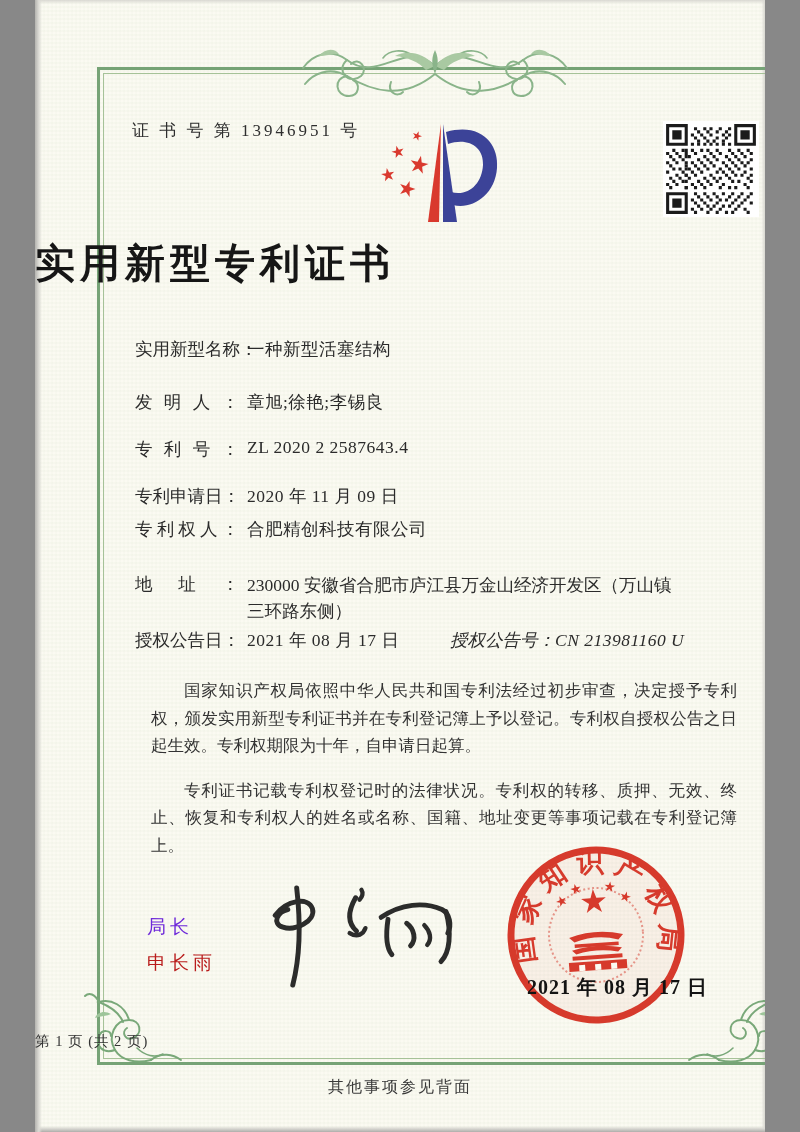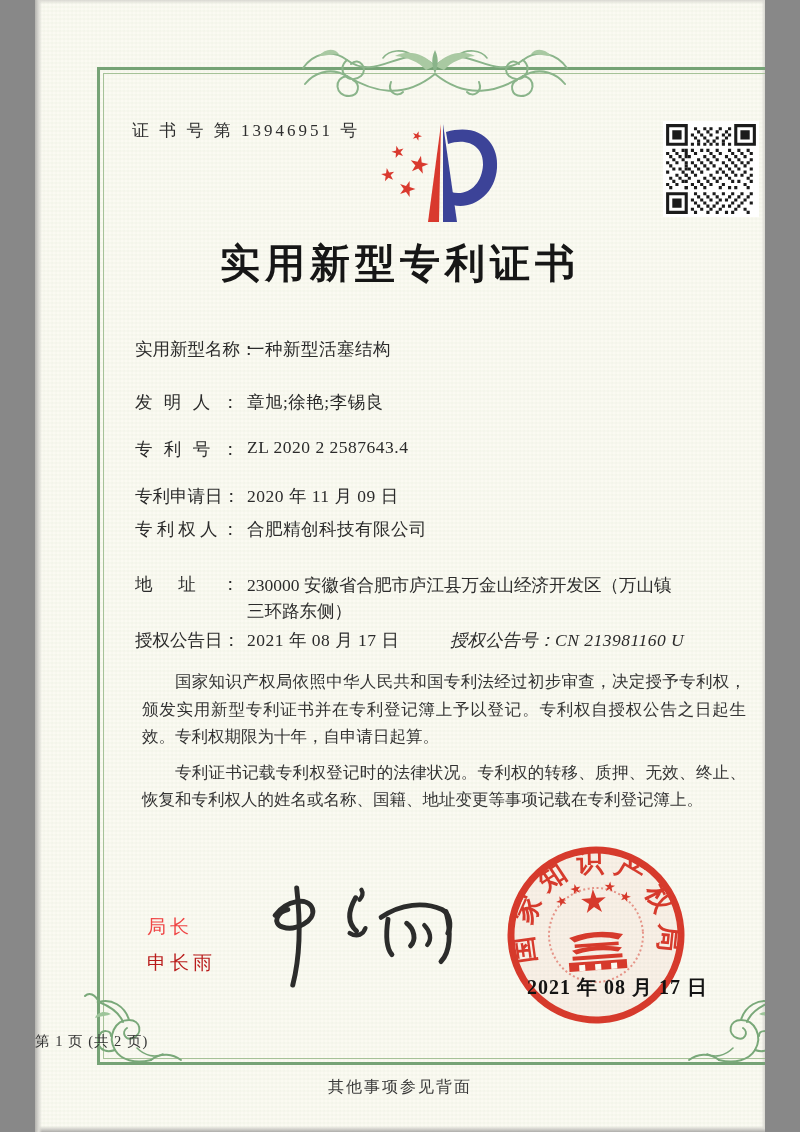--- a/index.html
+++ b/index.html
@@ -30,37 +30,37 @@
   .frame-inner{position:absolute;inset:3px;border:1px solid #a6c298;}
   .orn{position:absolute;pointer-events:none;}
   .orn-top{left:260px;top:26px;width:280px;height:84px;}
   .orn-bl{left:46px;top:990px;width:104px;height:80px;}
   .orn-br{left:650px;top:990px;width:104px;height:80px;}
   
   .cert-no{position:absolute;left:97px;top:119px;font-size:17px;letter-spacing:3px;color:#2e2e2e;}
   .logo{position:absolute;left:336px;top:110px;width:142px;height:128px;}
   .qr{position:absolute;left:628px;top:121px;width:96px;height:96px;background:#fff;}
   .qr svg{width:100%;height:100%;display:block;}
-  .title{position:absolute;left:0;right:0;top:236px;text-align:center;
+  .title{position:absolute;left:0;right:0;top:236px;text-align:left;
     font-size:40px;font-weight:700;letter-spacing:5px;color:#161616;}
   
   .row{position:absolute;left:100px;font-size:17.5px;color:#2b2b2b;white-space:nowrap;}
   .flabel{display:inline-block;width:104px;margin-right:8px;
     text-align:justify;text-align-last:justify;vertical-align:top;}
   .fvalue{letter-spacing:.5px;}
   .r0{top:337px}.r1{top:390px}.r2{top:437px}.r3{top:484px}.r4{top:517px}
   .r-addr{top:572px}.r-grant{top:628px}
   .addr-val{display:inline-block;vertical-align:top;line-height:26px;white-space:normal;width:470px;}
   .grant2{position:absolute;left:315px;top:0;font-style:italic;}
   
   .paras{position:absolute;left:99px;top:660px;width:620px;}
-  .paras p{margin:8px;text-indent:2em;font-size:16.5px;line-height:27.5px;
+  .paras p{margin:17px;text-indent:2em;font-size:16.5px;line-height:27.5px;
     text-align:justify;color:#333;}
   
-  .sig-title{position:absolute;left:112px;top:914px;font-size:19px;color:#ef4444;
+  .sig-title{position:absolute;left:112px;top:914px;font-size:19px;color:#6d28d9;
     font-family:"Liberation Sans","DejaVu Sans",sans-serif;letter-spacing:4px;}
   .sig-name{position:absolute;left:112px;top:950px;font-size:19px;color:#b91c1c;
     font-family:"Liberation Sans","DejaVu Sans",sans-serif;letter-spacing:4px;}
   .sig-script{position:absolute;left:218px;top:882px;width:215px;height:108px;}
   
   .seal-wrap{position:absolute;left:466px;top:840px;width:190px;height:190px;transform:rotate(-4deg);}
   .seal-wrap svg{width:100%;height:100%;display:block;}
   .seal-date{position:absolute;left:492px;top:974px;font-size:20px;color:#131313;
     letter-spacing:1px;font-weight:600;z-index:5;}
   

